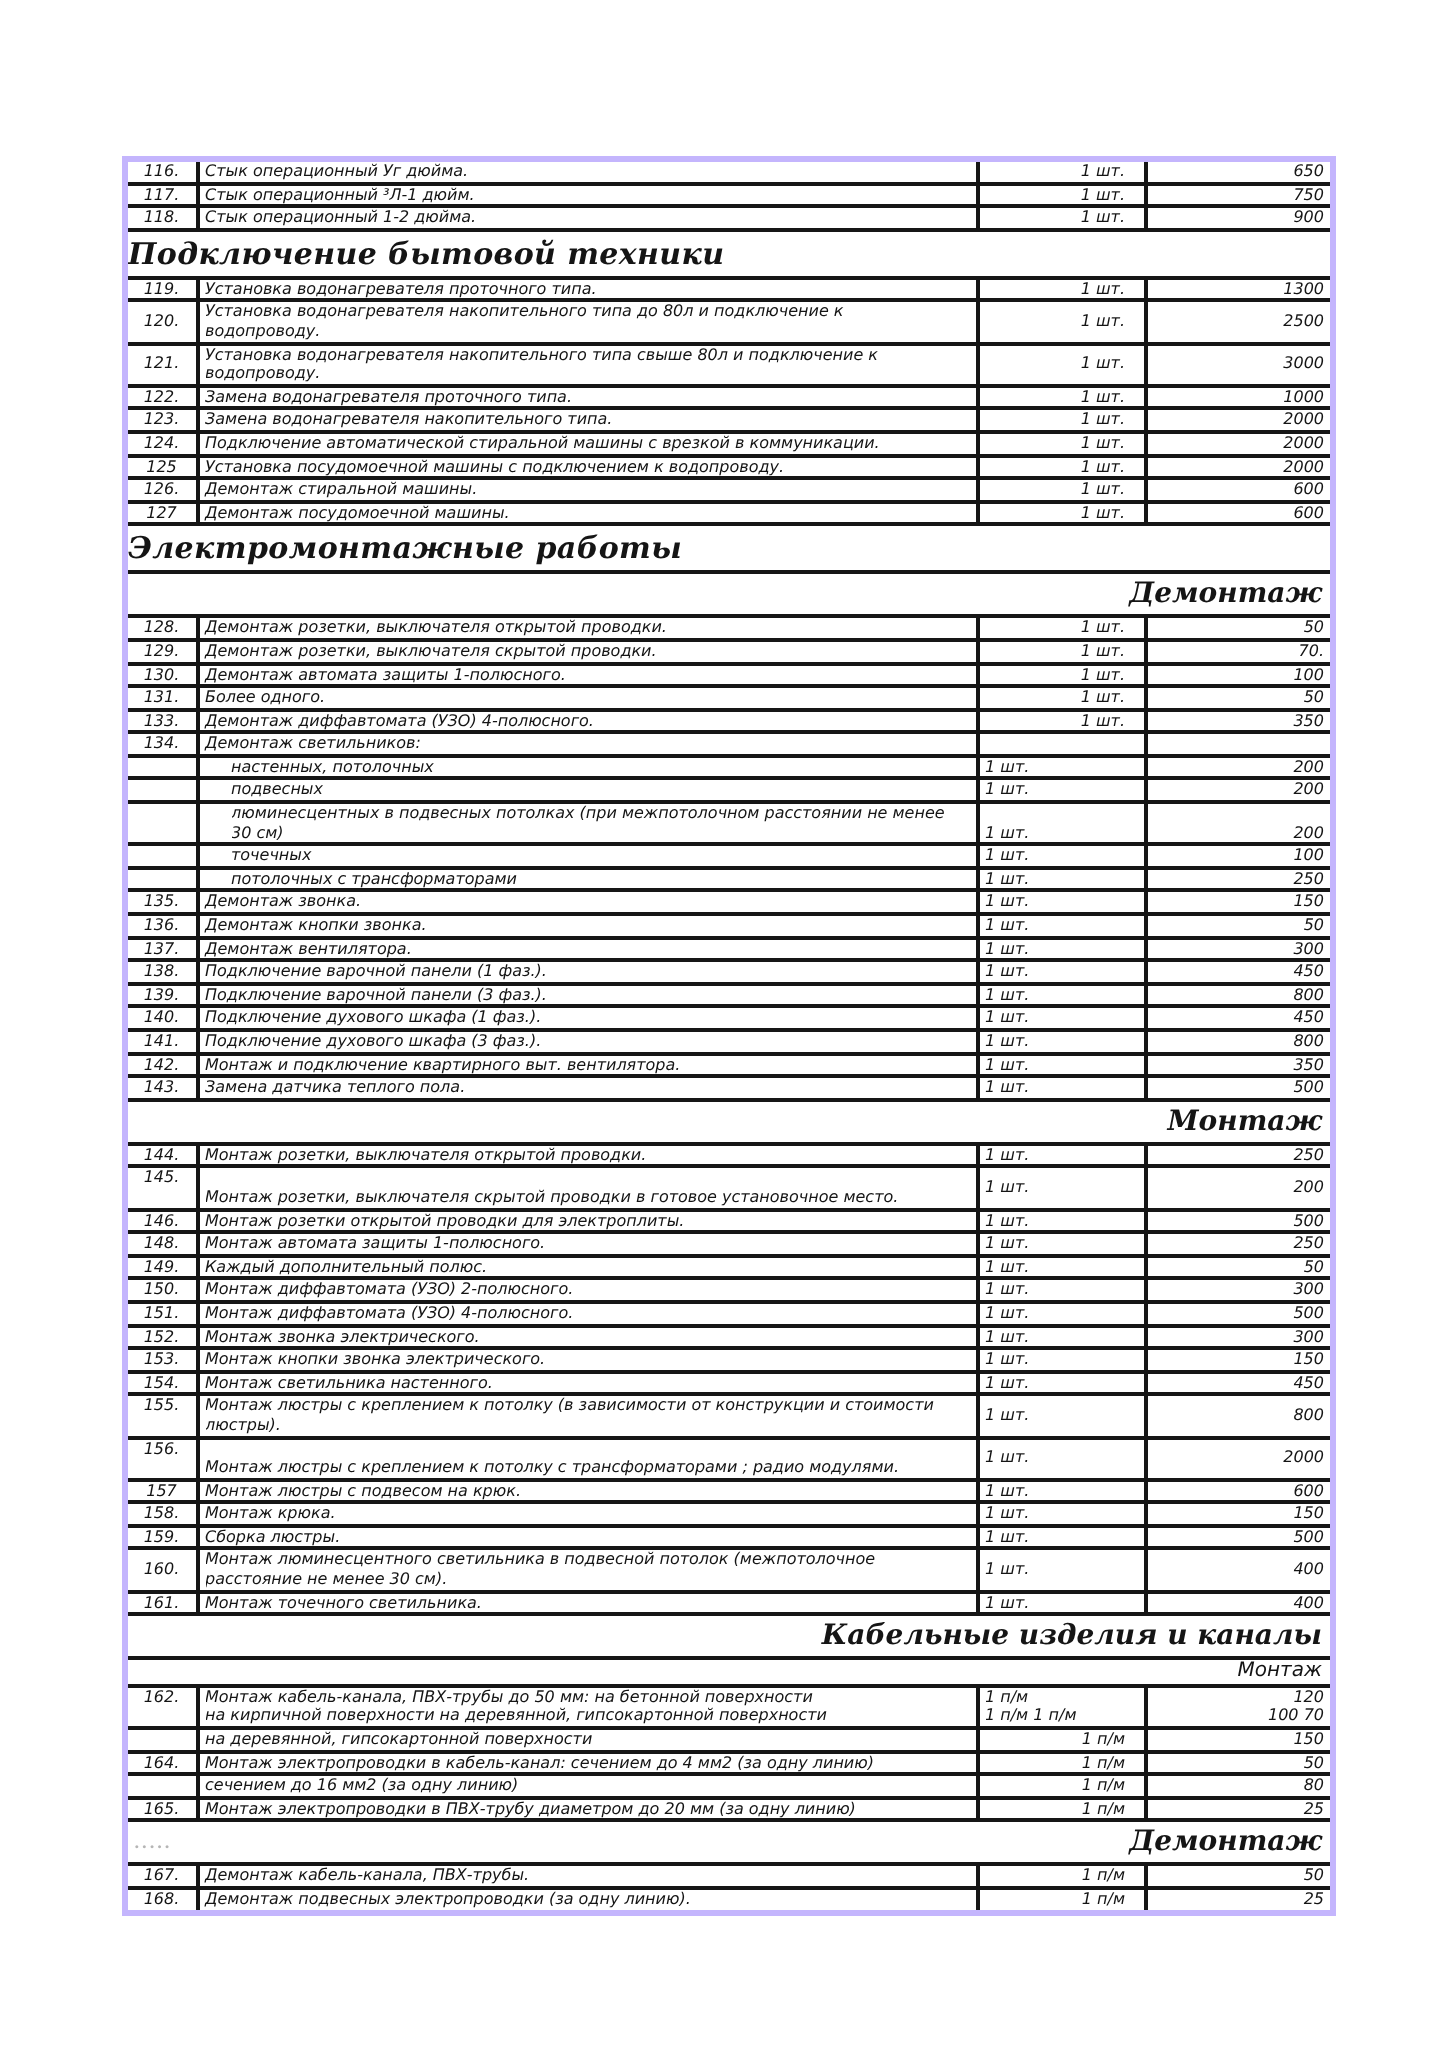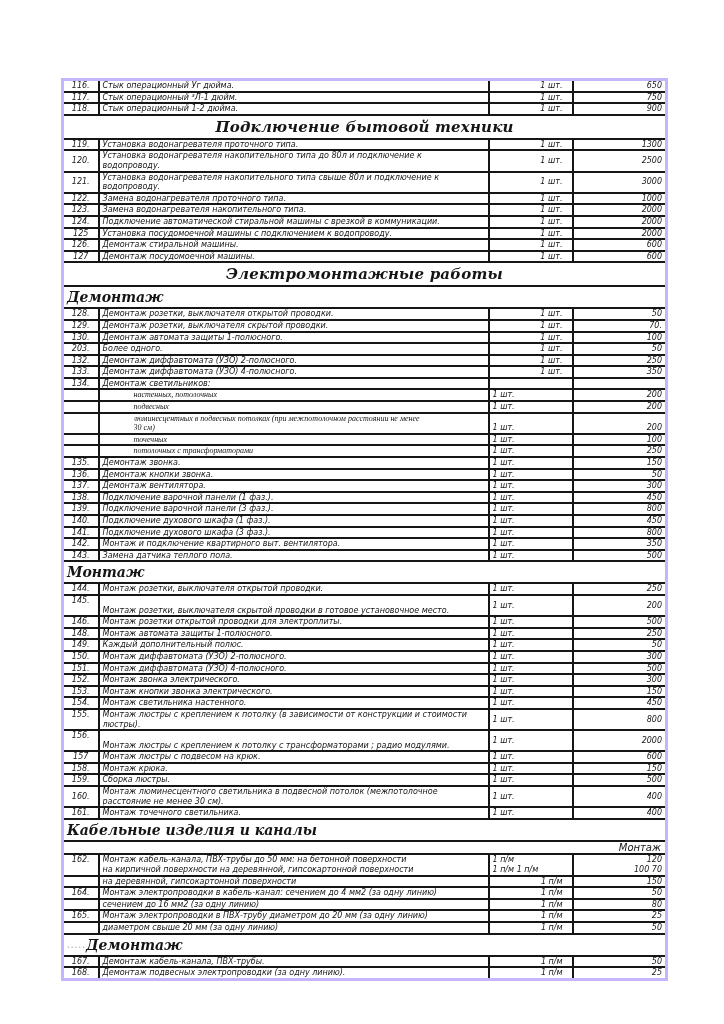--- a/index.html
+++ b/index.html
@@ -31,38 +31,38 @@
     font-size: 8px;
     line-height: 9.6px;
     color: #151515;
     padding: 0 3px;
     vertical-align: middle;
     overflow: hidden;
   }
   .ln { white-space: nowrap; overflow: hidden; }
   td.num   { text-align: center; padding: 0 1px; }
   td.desc  { text-align: left; white-space: nowrap; }
-  td.desc.ind { padding-left: 34px; font-family: Liberation Serif, serif; }
+  td.desc.ind { padding-left: 16px; }
   td.unit.u-left  { text-align: left; padding-left: 3px; }
   td.unit.u-right { text-align: right; padding-right: 9px; }
   td.price { text-align: right; padding-right: 3px; }
   td.vtop { vertical-align: top; }
   td.vbot { vertical-align: bottom; }
   
   td.sec {
-    text-align: center;
     font-family: "DejaVu Serif", "Liberation Serif", serif;
     font-weight: bold;
     font-style: italic;
     font-size: 15px;
     line-height: 18px;
     padding: 2px 0;
     letter-spacing: 0.2px;
   }
   td.rh {
+    text-align: right;
     font-family: "DejaVu Serif", "Liberation Serif", serif;
     font-weight: bold;
     font-style: italic;
     font-size: 14px;
     line-height: 16px;
     padding: 2px 4px 2px 3px;
   }
   td.rhs {
     text-align: right;
     font-style: italic;
@@ -190,30 +190,24 @@
           <td class="unit u-right">1 шт.</td>
           <td class="price">70.</td>
         </tr>
         <tr>
           <td class="num">130.</td>
           <td class="desc">Демонтаж автомата защиты 1-полюсного.</td>
           <td class="unit u-right">1 шт.</td>
           <td class="price">100</td>
         </tr>
         <tr>
-          <td class="num">203.</td>
+          <td class="num">131.</td>
           <td class="desc">Более одного.</td>
           <td class="unit u-right">1 шт.</td>
           <td class="price">50</td>
-        </tr>
-        <tr>
-          <td class="num">132.</td>
-          <td class="desc">Демонтаж диффавтомата (УЗО) 2-полюсного.</td>
-          <td class="unit u-right">1 шт.</td>
-          <td class="price">250</td>
         </tr>
         <tr>
           <td class="num">133.</td>
           <td class="desc">Демонтаж диффавтомата (УЗО) 4-полюсного.</td>
           <td class="unit u-right">1 шт.</td>
           <td class="price">350</td>
         </tr>
         <tr>
           <td class="num">134.</td>
           <td class="desc">Демонтаж светильников:</td>
@@ -461,26 +455,20 @@
           <td class="num"></td>
           <td class="desc">сечением до 16 мм2 (за одну линию)</td>
           <td class="unit u-right">1 п/м</td>
           <td class="price">80</td>
         </tr>
         <tr>
           <td class="num">165.</td>
           <td class="desc">Монтаж электропроводки в ПВХ-трубу диаметром до 20 мм (за одну линию)</td>
           <td class="unit u-right">1 п/м</td>
           <td class="price">25</td>
-        </tr>
-        <tr>
-          <td class="num"></td>
-          <td class="desc">диаметром свыше 20 мм (за одну линию)</td>
-          <td class="unit u-right">1 п/м</td>
-          <td class="price">50</td>
         </tr>
         <tr>
           <td colspan="4" class="rh"><span class="prefix">.....</span><span>Демонтаж</span></td>
         </tr>
         <tr>
           <td class="num">167.</td>
           <td class="desc">Демонтаж кабель-канала, ПВХ-трубы.</td>
           <td class="unit u-right">1 п/м</td>
           <td class="price">50</td>
         </tr>

